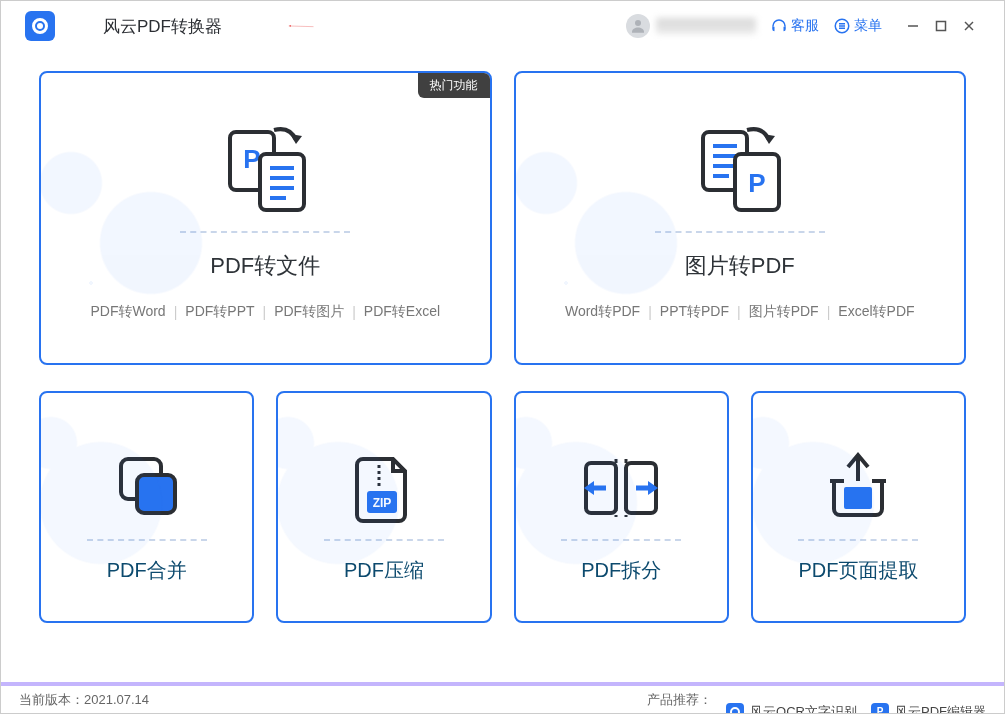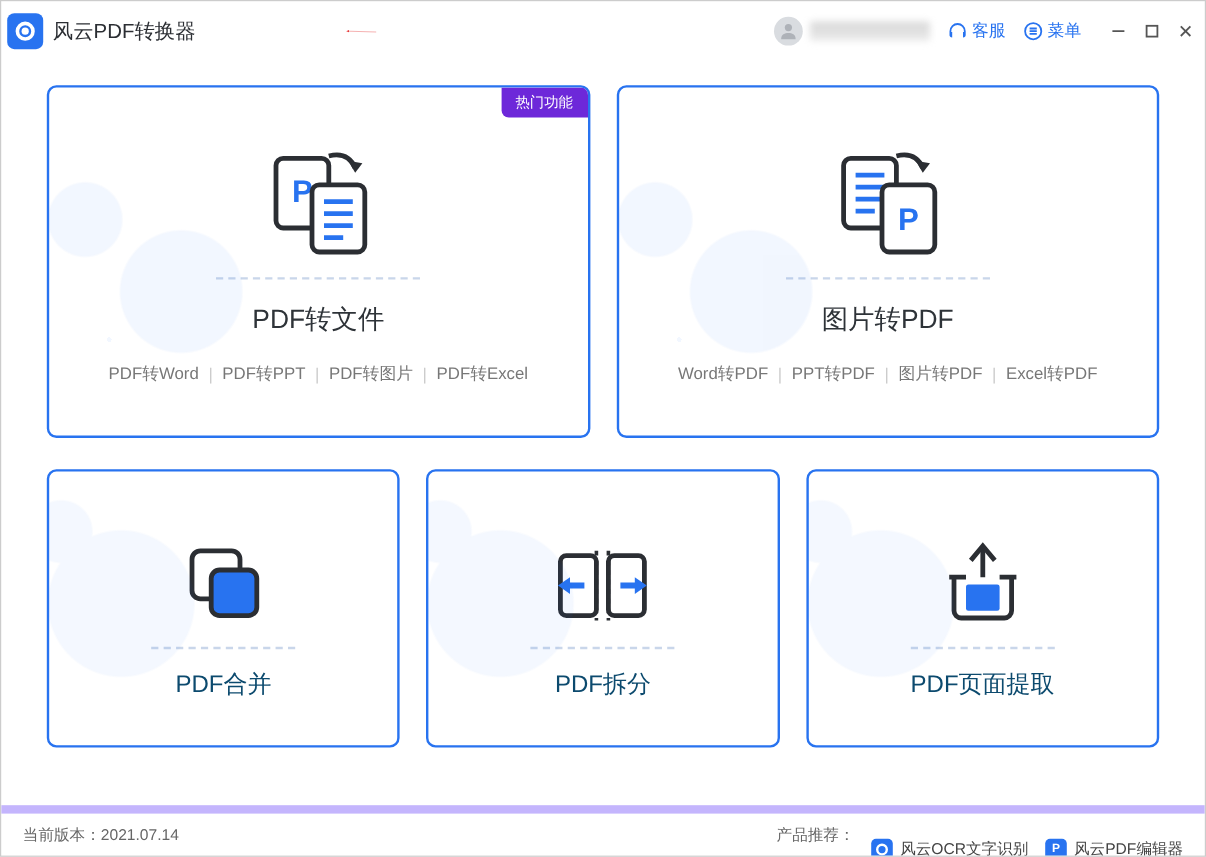--- a/index.html
+++ b/index.html
@@ -11,22 +11,23 @@
     overflow: hidden;
     position: relative;
     border: 1px solid #ccc;
   }
 
   
   .titlebar {
     height: 50px;
     display: flex;
     align-items: center;
-    padding: 0 5px;
+    padding: 0 24px;
     position: relative;
+    gap: 40px;
   }
   .app-logo {
     width: 30px;
     height: 30px;
     background: #2873f0;
     border-radius: 6px;
     display: flex;
     align-items: center;
     justify-content: center;
     margin-right: 8px;
@@ -133,21 +134,21 @@
     opacity: 0.06;
     background:
       radial-gradient(circle at 60px 200px, #2873f0 2px, transparent 2px),
       radial-gradient(circle at 120px 160px, #2873f0 50px, transparent 52px),
       radial-gradient(circle at 40px 100px, #2873f0 30px, transparent 32px);
     pointer-events: none;
   }
   .hot-badge {
     position: absolute;
     top: 0; right: 0;
-    background: #6d28d9;
+    background: #404040;
     color: #fff;
     font-size: 12px;
     padding: 4px 12px;
     border-bottom-left-radius: 6px;
   }
   .card-icon-area {
     height: 110px;
     display: flex;
     align-items: center;
     justify-content: center;
@@ -214,22 +215,22 @@
   }
   .small-title {
     font-size: 20px;
     color: #0c4a6e;
   }
 
   
   .footer {
     position: absolute;
     left: 0; right: 0; bottom: 0;
-    height: 42px;
-    border-top: 7px solid #c4b5fd;
+    height: 31px;
+    border-top: 4px solid #c4b5fd;
     display: flex;
     align-items: center;
     padding: 0 18px;
     font-size: 13px;
     color: #666;
   }
   .footer-right {
     margin-left: auto;
     display: flex;
     align-items: center;
@@ -389,20 +390,34 @@
       <div class="small-icon-area">
         <svg width="80" height="75" viewBox="0 0 80 75">
           <rect x="14" y="8" width="40" height="40" rx="7" fill="#fff" stroke="#2b2e33" stroke-width="4"></rect>
           <rect x="30" y="24" width="38" height="38" rx="7" fill="#2873f0" stroke="#2b2e33" stroke-width="4"></rect>
         </svg>
       </div>
       <div class="small-dashed"></div>
       <div class="small-title">PDF合并</div>
     </div>
 
+    <div class="small-card">
+      <div class="bg-deco"></div>
+      <div class="small-icon-area">
+        <svg width="70" height="75" viewBox="0 0 70 75">
+          <path d="M14 8 h30 l12 12 v44 a6 6 0 0 1 -6 6 h-36 a6 6 0 0 1 -6 -6 v-50 a6 6 0 0 1 6 -6 z" fill="#fff" stroke="#2b2e33" stroke-width="4"></path>
+          <path d="M44 8 v12 h12" fill="none" stroke="#2b2e33" stroke-width="4"></path>
+          <rect x="18" y="40" width="30" height="22" rx="3" fill="#2873f0"></rect>
+          <text x="33" y="56" font-size="12" font-weight="bold" fill="#fff" text-anchor="middle">ZIP</text>
+          <line x1="30" y1="14" x2="30" y2="38" stroke="#2b2e33" stroke-width="3" stroke-dasharray="3 3"></line>
+        </svg>
+      </div>
+      <div class="small-dashed"></div>
+      <div class="small-title">PDF压缩</div>
+    </div>
 
     <div class="small-card">
       <div class="bg-deco"></div>
       <div class="small-icon-area">
         <svg width="90" height="70" viewBox="0 0 90 70">
           <rect x="10" y="10" width="30" height="50" rx="5" fill="#fff" stroke="#2b2e33" stroke-width="4"></rect>
           <rect x="50" y="10" width="30" height="50" rx="5" fill="#fff" stroke="#2b2e33" stroke-width="4"></rect>
           <line x1="40" y1="6" x2="40" y2="64" stroke="#2b2e33" stroke-width="3" stroke-dasharray="4 4"></line>
           <line x1="50" y1="6" x2="50" y2="64" stroke="#2b2e33" stroke-width="3" stroke-dasharray="4 4"></line>
           <line x1="30" y1="35" x2="14" y2="35" stroke="#2873f0" stroke-width="5"></line>

